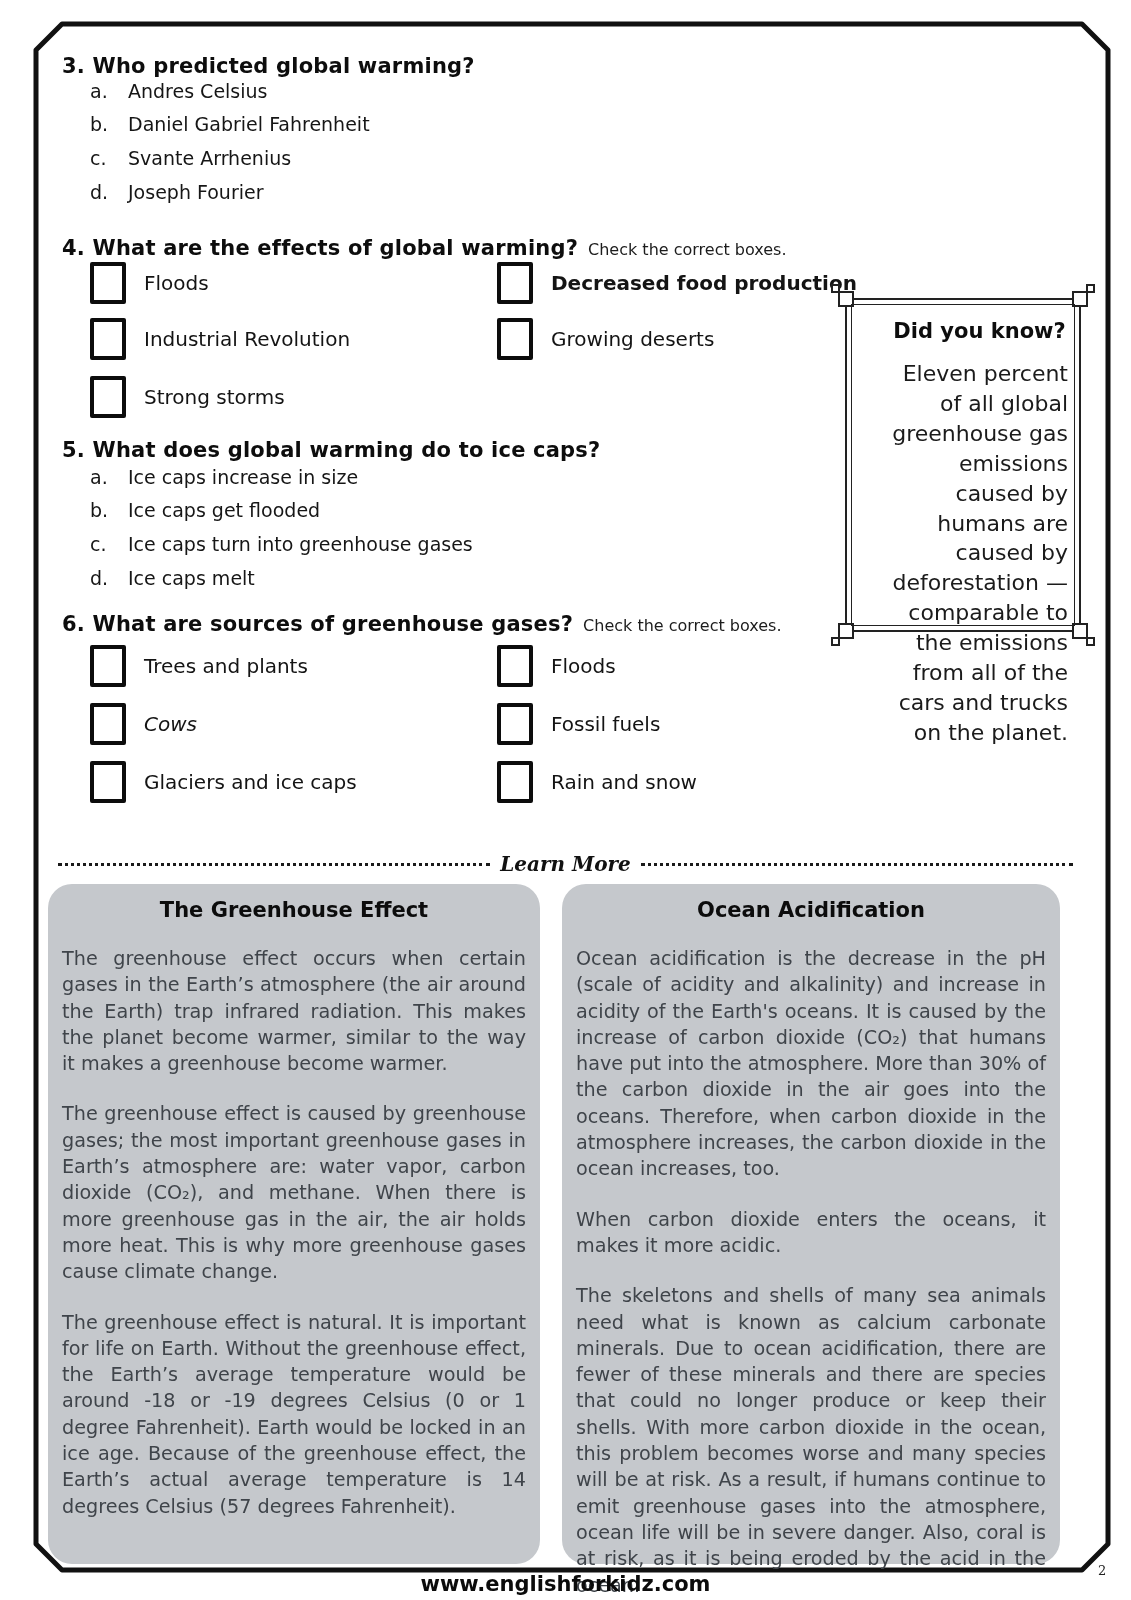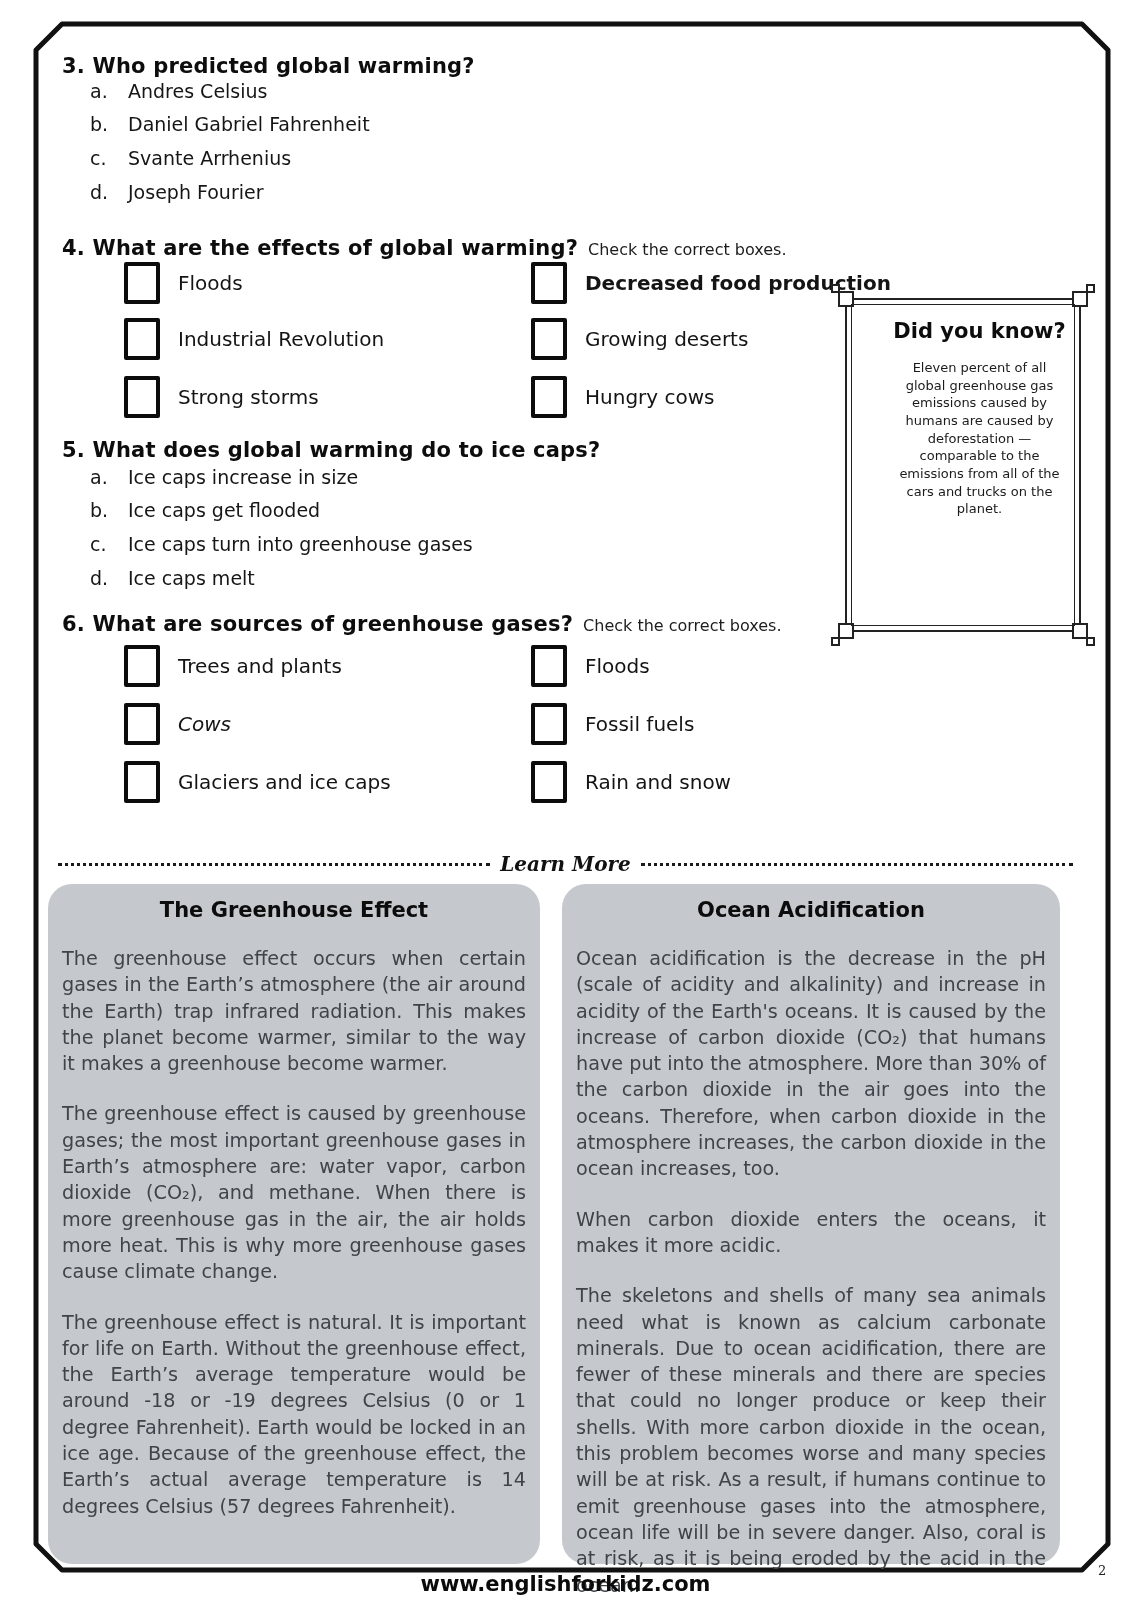--- a/index.html
+++ b/index.html
@@ -9,29 +9,29 @@
 
   
   .qhead{position:absolute;font-weight:bold;font-size:21px;letter-spacing:.2px;color:#0d0d0d;white-space:nowrap;margin-top:10px;}
   .qhead .hint{font-weight:normal;font-size:16px;letter-spacing:0;margin-left:10px;color:#1c1c1c;}
 
   
   .opt{position:absolute;display:flex;font-size:19px;color:#161616;}
   .opt .letter{width:38px;flex:0 0 38px;}
 
   
-  .cbrow{position:absolute;display:flex;align-items:center;margin-left:34px;}
+  .cbrow{position:absolute;display:flex;align-items:center;}
   .cb{width:28px;height:34px;border:4px solid #0c0c0c;border-radius:2px;background:#fff;flex:0 0 auto;}
   .cblabel{margin-left:18px;font-size:20px;color:#141414;white-space:nowrap;}
 
   
   .dyk{position:absolute;left:845px;top:298px;width:232px;height:330px;border:2px solid #222;background:#fff;}
   .dyk-inner{position:absolute;inset:4px;border:1.5px solid #222;text-align:center;padding-left:33px;}
   .dyk-title{margin-top:14px;font-weight:bold;font-size:21px;color:#0d0d0d;}
-  .dyk-body{margin:16px 6px 0 6px;font-size:13px;line-height:1.36;color:#1b1b1b;}
+  .dyk-body{margin:16px 6px 0 6px;font-size:22px;line-height:1.36;color:#1b1b1b;text-align:right;}
   .orn{position:absolute;width:12px;height:12px;border:2px solid #222;background:#fff;}
   .orn::after{content:"";position:absolute;width:5px;height:5px;border:2px solid #222;background:#fff;}
   .orn.tl{left:-9px;top:-9px;}   .orn.tl::after{left:-9px;top:-9px;}
   .orn.tr{right:-9px;top:-9px;}  .orn.tr::after{right:-9px;top:-9px;}
   .orn.bl{left:-9px;bottom:-9px;}.orn.bl::after{left:-9px;bottom:-9px;}
   .orn.br{right:-9px;bottom:-9px;}.orn.br::after{right:-9px;bottom:-9px;}
 
   
   .divider{position:absolute;left:58px;right:58px;top:852px;display:flex;align-items:center;}
   .dotline{flex:1;border-top:3px dotted #1a1a1a;height:0;}
@@ -93,24 +93,20 @@
       <span class="cb"></span>
       <span class="cblabel">Strong storms</span>
     </div>
   <div class="cbrow" style="left:497px;top:262px;font-weight:bold;">
       <span class="cb"></span>
       <span class="cblabel">Decreased food production</span>
     </div>
   <div class="cbrow" style="left:497px;top:318px;">
       <span class="cb"></span>
       <span class="cblabel">Growing deserts</span>
-    </div>
-  <div class="cbrow" style="left:497px;top:376px;">
-      <span class="cb"></span>
-      <span class="cblabel">Hungry cows</span>
     </div>
 
   <aside class="dyk">
     <span class="orn tl"></span>
     <span class="orn tr"></span>
     <span class="orn bl"></span>
     <span class="orn br"></span>
     <div class="dyk-inner">
       <div class="dyk-title">Did you know?</div>
       <div class="dyk-body">Eleven percent of all global greenhouse gas emissions caused by humans are caused by deforestation — comparable to the emissions from all of the cars and trucks on the planet.</div>

